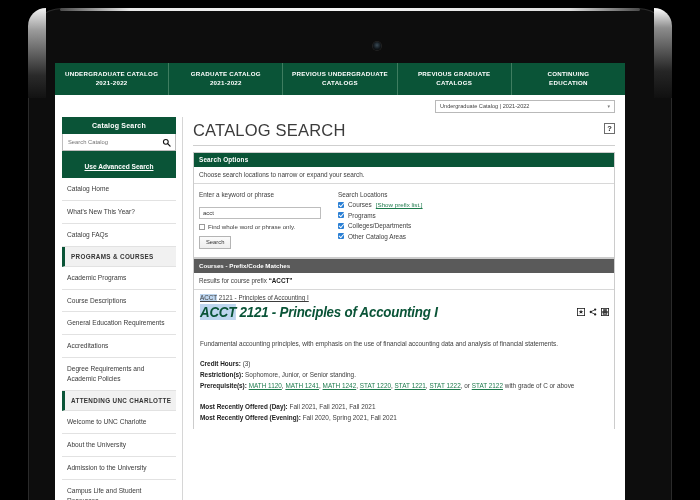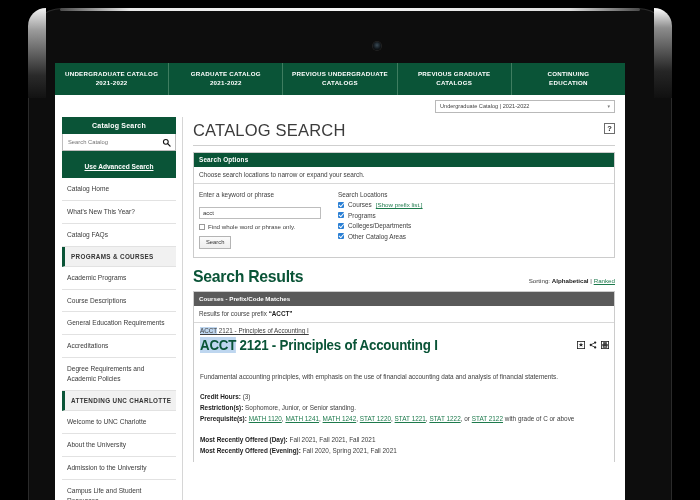--- a/index.html
+++ b/index.html
@@ -261,21 +261,21 @@
     padding: 4px 5px 5px;
     border-bottom: 1px solid #d8d8d8;
   }
   #rp-sub b { color: #1a1a1a; }
   #course-body { padding: 4px 5px 6px 6px; }
   #course-link-row { font-size: 6.3px; color: #3d3d3d; }
   .hl { background: #bed6ef; }
   #course-link-row a { color: #3d3d3d; text-decoration: underline; }
   #course-title-row {
     display: flex; align-items: center; justify-content: space-between;
-    margin-top: 3px; margin-bottom: 18px;
+    margin-top: 3px; margin-bottom: 18px; font-style: italic;
   }
   #course-title {
     font-size: 14.5px; font-weight: bold; color: #0a5437;
     letter-spacing: -0.25px;
     transform: scaleX(0.92); transform-origin: left center;
   }
   #course-icons { display: flex; align-items: center; gap: 4px; flex: 0 0 auto; }
   .ci { width: 8px; height: 8px; display: block; }
   #course-desc {
     font-size: 6.4px; color: #3d3d3d; line-height: 1.72;
@@ -392,29 +392,20 @@
               <span class="txt">Colleges/Departments</span>
             </div>
             <div class="loc-row">
               <div class="cb-checked"></div>
               <span class="txt">Other Catalog Areas</span>
             </div>
           </div>
         </div>
       </div>
 
-      <div id="results-head">
-        <div id="results-title">Search Results</div>
-        <div id="sorting">
-          <span>Sorting:</span>
-          <b>Alphabetical</b>
-          <span>|</span>
-          <a href="#">Ranked</a>
-        </div>
-      </div>
 
       <div id="results-panel">
         <div id="rp-header">Courses - Prefix/Code Matches</div>
         <div id="rp-sub">
           <span>Results for course prefix</span>
           <b>“ACCT”</b>
         </div>
 
         <div id="course-body">
           <div id="course-link-row">

